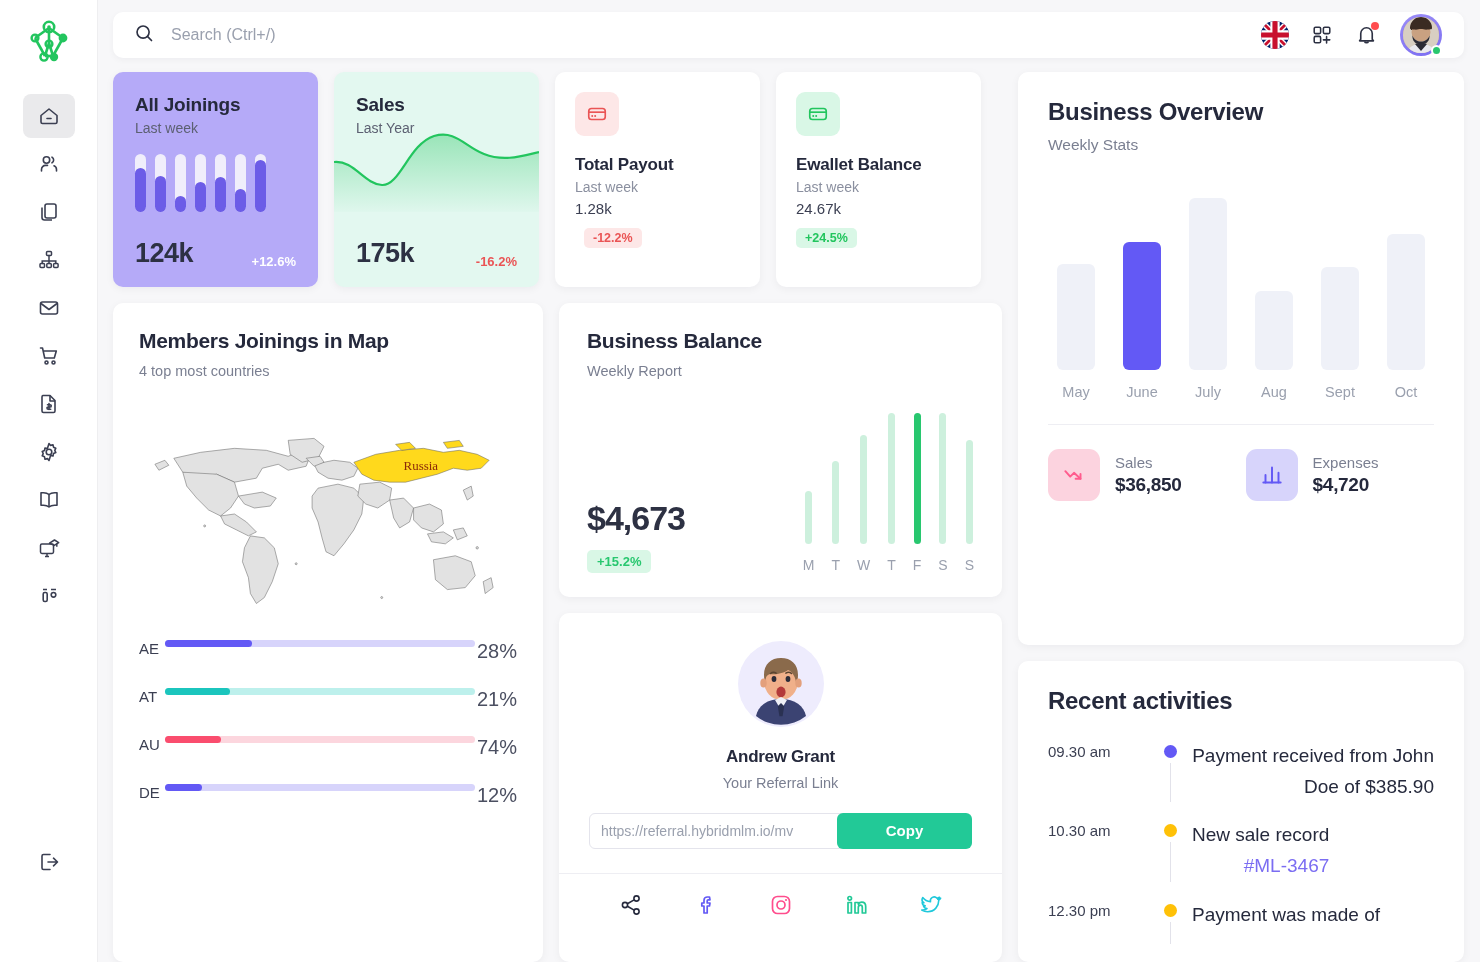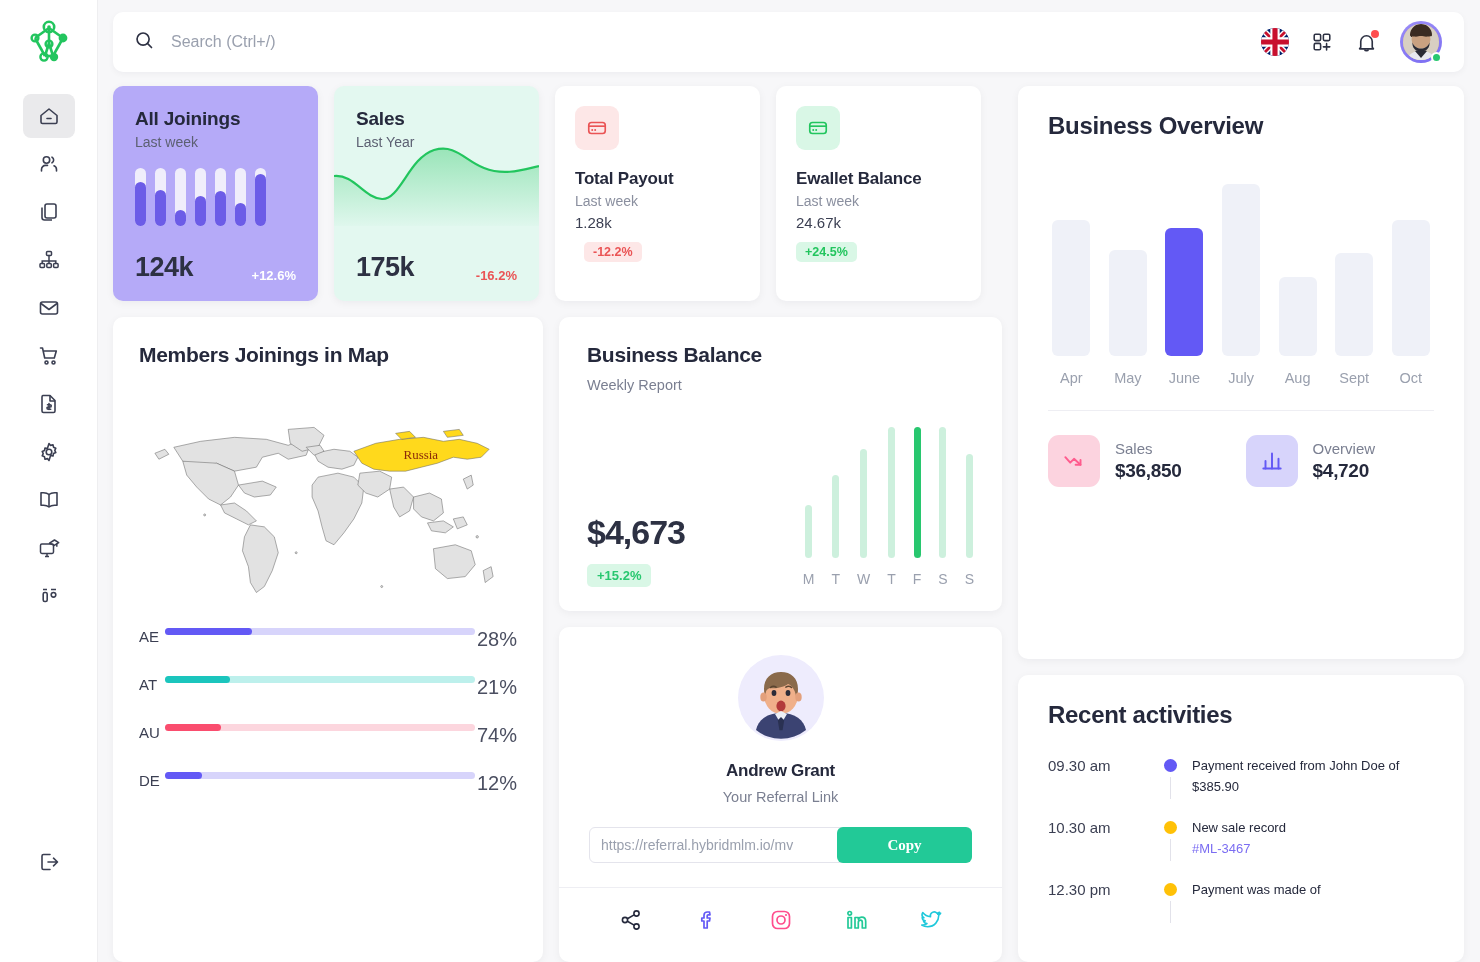--- a/index.html
+++ b/index.html
@@ -136,21 +136,21 @@
   .ref-inputrow { display:flex; width:100%; margin-top:22px; }
   .ref-input {
     flex:1 1 auto; height:36px; border:1px solid #e4e4ec; border-radius:6px 0 0 6px;
     padding: 0 11px; font-size:14px; color:#9aa0ae; outline:none;
     font-family:"Liberation Sans", sans-serif; background:#fff; min-width:0;
   }
   .ref-input::placeholder { color:#9aa0ae; }
   .copy-btn {
     width:135px; height:36px; background:#22c997; color:#fff; border:none;
     border-radius:6px; font-size:15px; font-weight:700; cursor:pointer;
-    margin-left:-6px; font-family:Liberation Serif, serif;
+    margin-left:-6px; font-family:Liberation Sans, sans-serif;
   }
   .ref-social { border-top:1px solid #eeeef3; height:64px; display:flex; align-items:center; justify-content:space-around; padding: 0 34px; }
   .soc { cursor:pointer; display:flex; align-items:center; justify-content:center; }
 
   
   .bo-card { padding: 26px 30px 24px 30px; }
   .bo-chart { display:flex; align-items:flex-end; gap:10px; height:220px; margin-top: 26px; justify-content:space-between; }
   .bo-col { flex:1 1 0; display:flex;flex-direction:column;align-items:center;justify-content:flex-end;height:100%; }
   .bo-bar { width:38px; border-radius:6px; background:#eff1f8; }
   .bo-bar.hi { background:#6359f5; }
@@ -166,21 +166,21 @@
 
   
   .ra-card { padding: 26px 30px 0 30px; flex:1 1 auto; overflow:hidden; }
   .ra-title { font-size:21px;font-weight:600;color:#25293c; letter-spacing:-0.3px;}
   .ra-list { margin-top: 26px; }
   .ra-row { display:flex; gap:0; }
   .ra-time { width:100px; flex:0 0 100px; font-size:15px;color:#3b3f52; padding-top:2px; text-align:left;}
   .ra-mark { width:44px; flex:0 0 44px; display:flex;flex-direction:column;align-items:center; }
   .ra-dot { width:13px;height:13px;border-radius:50%; margin-top:4px; flex:0 0 13px;}
   .ra-line { width:1px; background:#e2e2ea; flex:1 1 auto; margin: 5px 0 0 0; min-height:22px;}
-  .ra-text { font-size:13px; color:#25293c; line-height:1.62; }
+  .ra-text { font-size:19px; color:#25293c; line-height:1.62;text-align:right; }
   .ra-link { color:#7b6df2; }
   .ra-item { padding-bottom: 18px; }
 </style>
 </head>
 <body>
 
 <div class="app">
 
   <aside class="sidebar">
     <div class="logo">
@@ -436,20 +436,21 @@
             <div class="ss-sub">Last week</div>
             <div class="ss-val">24.67k</div>
             <div class="badge green">+24.5%</div>
           </div>
         </div>
 
         <div class="row" style="flex:1 1 auto; align-items:stretch;">
 
           <div class="card map-card">
             <div class="card-h1">Members Joinings in Map</div>
+            <div class="card-h2">4 top most countries</div>
 
             <div class="world-map">
               <svg width="380" height="200" viewBox="0 0 380 200">
                 <g fill="#e2e2e2" stroke="#6b6b6b" stroke-width="0.55" stroke-linejoin="round">
 
                   <path d="M16 52 L26 48 L30 53 L20 58 Z"></path>
                   <path d="M35 46 L62 40 L96 36 L128 38 L150 44 L160 40 L172 44 L168 54 L150 58 L140 52 L124 56 L118 66 L96 70 L78 62 L60 66 L44 60 Z"></path>
                   <path d="M44 60 L78 62 L96 70 L100 84 L92 96 L82 104 L70 98 L58 86 L48 74 Z"></path>
                   <path d="M82 104 L96 102 L108 110 L118 120 L110 124 L98 118 L86 112 Z"></path>
                   <path d="M100 84 L124 80 L138 86 L132 94 L116 96 L106 92 Z"></path>
@@ -626,26 +627,23 @@
               </div>
             </div>
           </div>
         </div>
       </div>
 
       <div class="col-right">
 
         <div class="card bo-card" style="flex:0 0 573px;">
           <div class="card-h1" style="font-size:24px">Business Overview</div>
+          <div class="card-h2" style="font-size:15.5px">Weekly Stats</div>
 
           <div class="bo-chart">
-            <div class="bo-col">
-              <div class="bo-bar" style="height:62%"></div>
-              <div class="bo-lbl">Apr</div>
-            </div>
             <div class="bo-col">
               <div class="bo-bar" style="height:48%"></div>
               <div class="bo-lbl">May</div>
             </div>
             <div class="bo-col">
               <div class="bo-bar hi" style="height:58%"></div>
               <div class="bo-lbl">June</div>
             </div>
             <div class="bo-col">
               <div class="bo-bar" style="height:78%"></div>
@@ -681,21 +679,21 @@
               </div>
             </div>
             <div class="leg">
               <div class="leg-ic lav">
                 <svg width="26" height="26" viewBox="0 0 24 24" fill="none" stroke="currentColor" stroke-width="1.8" stroke-linecap="round">
                   <path d="M6 19V12M12 19V5M18 19v-9"></path>
                   <path d="M4 19h16"></path>
                 </svg>
               </div>
               <div>
-                <div class="leg-t">Overview</div>
+                <div class="leg-t">Expenses</div>
                 <div class="leg-v">$4,720</div>
               </div>
             </div>
           </div>
         </div>
 
         <div class="card ra-card">
           <div class="ra-title" style="font-size:24px">Recent activities</div>
           <div class="ra-list">
 

